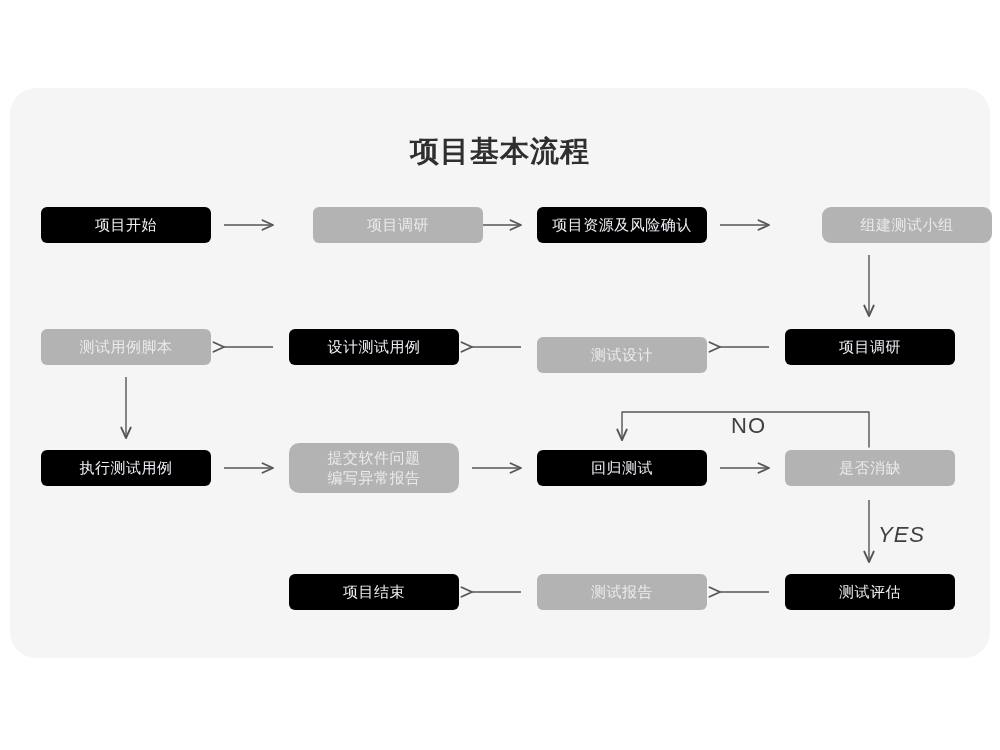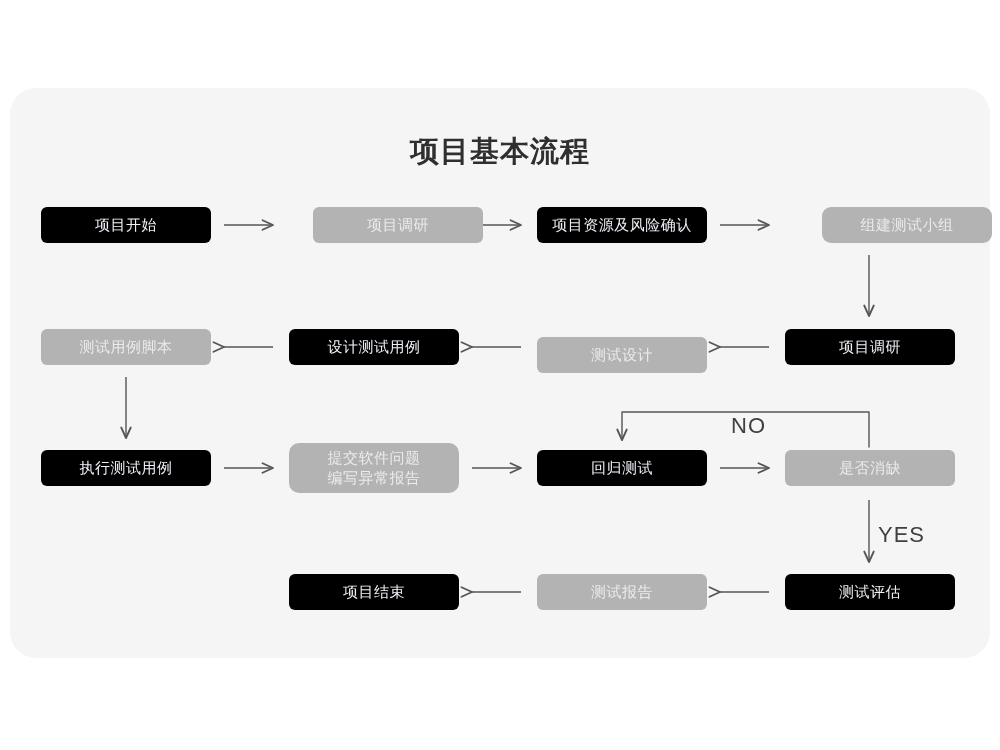--- a/index.html
+++ b/index.html
@@ -125,21 +125,21 @@
 
     <path d="M869,447 L869,412 L622,412 L622,440" fill="none" stroke="#555555" stroke-width="1.4" stroke-linecap="round" stroke-linejoin="round" marker-end="url(#ah-d)"></path>
 
     <line x1="869" y1="500" x2="869" y2="562" stroke="#555555" stroke-width="1.4" marker-end="url(#ah-d)"></line>
 
     <line x1="769" y1="592" x2="720" y2="592" stroke="#555555" stroke-width="1.4" marker-end="url(#ah-l)"></line>
     <line x1="521" y1="592" x2="472" y2="592" stroke="#555555" stroke-width="1.4" marker-end="url(#ah-l)"></line>
   </svg>
 
   <div class="wire-label" style="left:731px; top:413px;">NO</div>
-  <div class="wire-label" style="left:878px; top:522px;">YES</div>
+  <div class="wire-label" style="left:878px; top:522px;font-style:italic;">YES</div>
 
   <div class="node purple" style="left:41px;  top:207px; width:170px; height:36px;">项目开始</div>
   <div class="node gray" style="left:289px; top:207px; width:170px; height:36px;margin-left:24px;">项目调研</div>
   <div class="node purple" style="left:537px; top:207px; width:170px; height:36px;">项目资源及风险确认</div>
   <div class="node gray" style="left:822px; top:207px; width:170px; height:36px;border-radius:9px;">组建测试小组</div>
 
   <div class="node gray" style="left:41px;  top:329px; width:170px; height:36px;">测试用例脚本</div>
   <div class="node purple" style="left:289px; top:329px; width:170px; height:36px;">设计测试用例</div>
   <div class="node gray" style="left:537px; top:329px; width:170px; height:36px;margin-top:8px;">测试设计</div>
   <div class="node purple" style="left:785px; top:329px; width:170px; height:36px;">项目调研</div>

